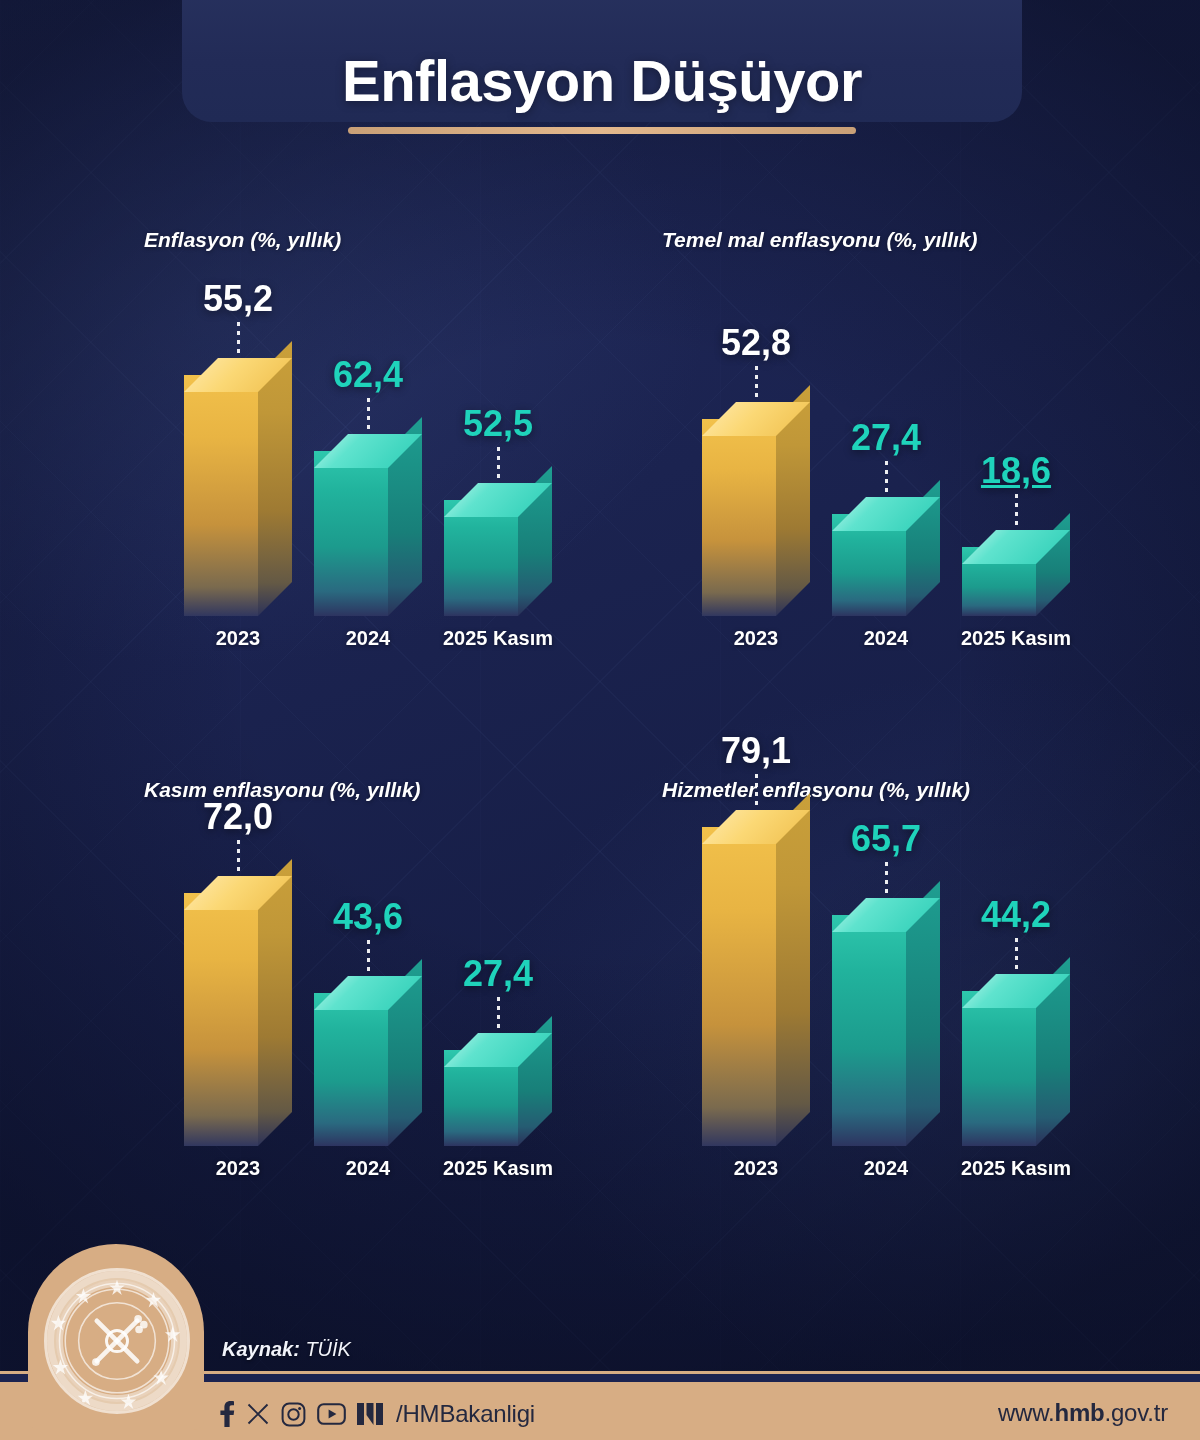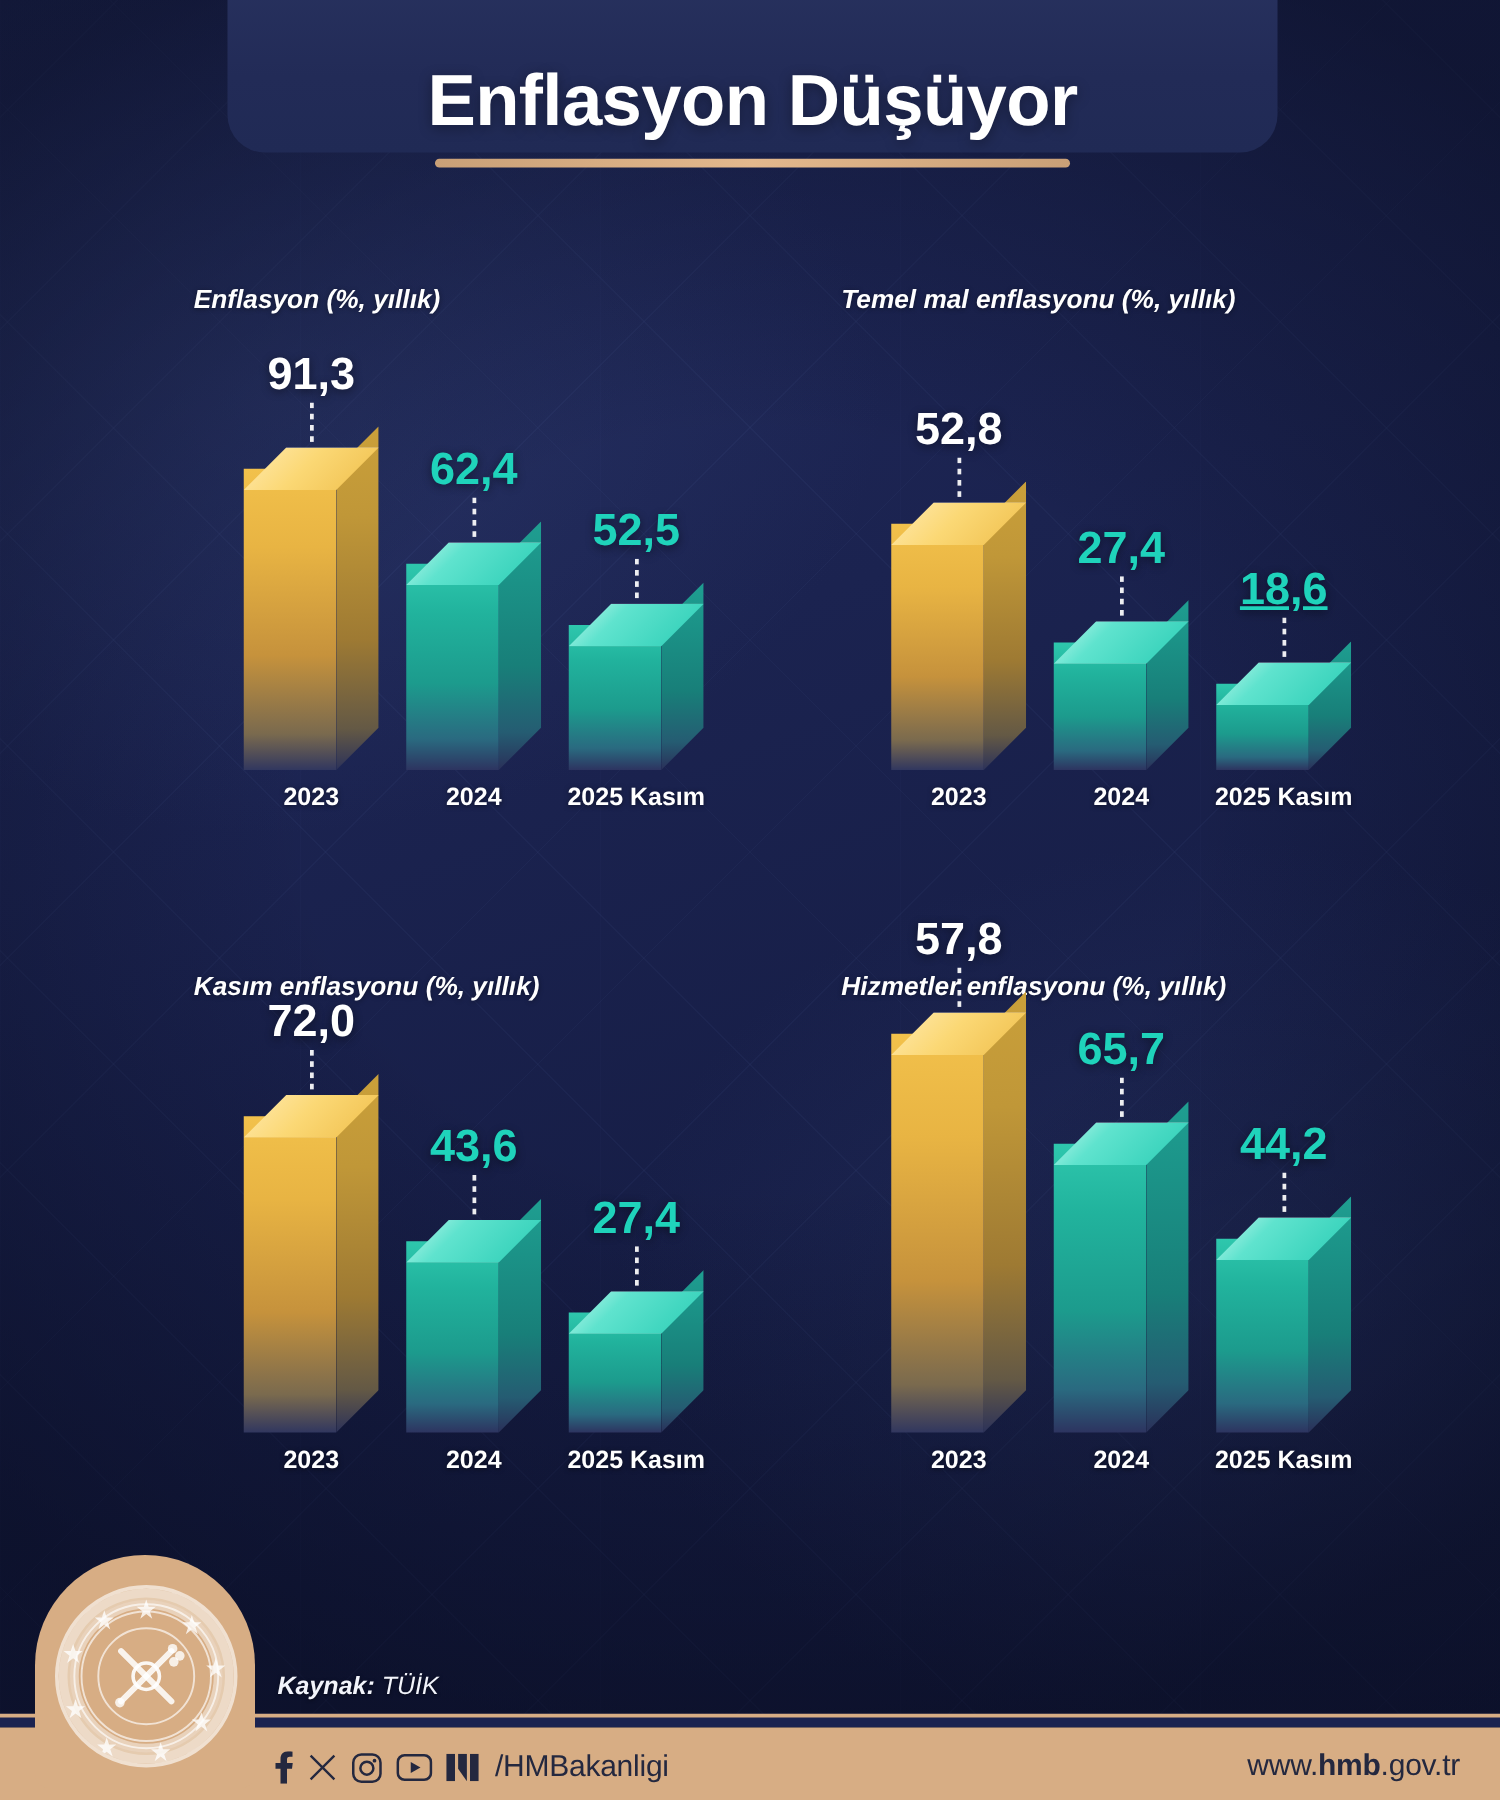--- a/index.html
+++ b/index.html
@@ -47,21 +47,21 @@
     margin-top:32px;
   }
   .title-rule{
     position:absolute; left:348px; top:127px; width:508px; height:7px;
     border-radius:4px;
     background:linear-gradient(90deg,#c49a6c 0%,#e0b храм 0%,#dcae82 50%,#c49a6c 100%);
     background:linear-gradient(90deg,#c9a077 0%,#e3b88d 50%,#c9a077 100%);
   }
 
   
-  .charts{ position:absolute; left:15px; top:0; width:984px; height:1440px; }
+  .charts{ position:absolute; left:4px; top:0; width:984px; height:1440px; }
   .panel{ position:absolute; }
   #panel-0{ left:140px; top:228px; width:460px; height:430px; }
   #panel-1{ left:658px; top:228px; width:460px; height:430px; }
   #panel-2{ left:140px; top:778px; width:460px; height:410px; }
   #panel-3{ left:658px; top:778px; width:460px; height:410px; }
 
   .panel-title{
     font-size:21px; font-weight:700; font-style:italic; color:#ffffff;
     white-space:nowrap;
     text-shadow:0 1px 4px rgba(0,0,0,.4);
@@ -193,21 +193,21 @@
     <div class="panel-title">Enflasyon (%, yıllık)</div>
     <div class="plot">
         <div class="bar-slot" style="left: 40px; width: 108px; height: 354px;">
           <div class="bar gold" style="width: 108px; height: 241px;">
             <div class="face-front" style="width: 74px; height: 241px;"></div>
             <div class="face-side" style="left: 74px; width: 34px; height: 275px; clip-path: polygon(0px 34px, 100% 0px, 100% 241px, 0px 275px);"></div>
             <div class="face-top" style="left: 0px; bottom: 224px; width: 108px; height: 34px; clip-path: polygon(0px 100%, 34px 0px, 100% 0px, 74px 100%);"></div>
           </div>
         </div>
         <div class="leader" style="left: 93px; bottom: 260px; height: 34px;"></div>
-        <div class="value-label v-gold" style="left: 34px; width: 120px; bottom: 296px;">91,3</div>
+        <div class="value-label v-gold" style="left: 34px; width: 120px; bottom: 296px;">55,2</div>
         <div class="cat-label" style="left: 14px; width: 160px; bottom: -34px;">2023</div>
         <div class="bar-slot" style="left: 170px; width: 108px; height: 354px;">
           <div class="bar teal" style="width: 108px; height: 165px;">
             <div class="face-front" style="width: 74px; height: 165px;"></div>
             <div class="face-side" style="left: 74px; width: 34px; height: 199px; clip-path: polygon(0px 34px, 100% 0px, 100% 165px, 0px 199px);"></div>
             <div class="face-top" style="left: 0px; bottom: 148px; width: 108px; height: 34px; clip-path: polygon(0px 100%, 34px 0px, 100% 0px, 74px 100%);"></div>
           </div>
         </div>
         <div class="leader" style="left: 223px; bottom: 184px; height: 34px;"></div>
         <div class="value-label v-teal" style="left: 164px; width: 120px; bottom: 220px;">62,4</div>
@@ -298,21 +298,21 @@
     <div class="panel-title">Hizmetler enflasyonu (%, yıllık)</div>
     <div class="plot">
         <div class="bar-slot" style="left: 40px; width: 108px; height: 334px;">
           <div class="bar gold" style="width: 108px; height: 319px;">
             <div class="face-front" style="width: 74px; height: 319px;"></div>
             <div class="face-side" style="left: 74px; width: 34px; height: 353px; clip-path: polygon(0px 34px, 100% 0px, 100% 319px, 0px 353px);"></div>
             <div class="face-top" style="left: 0px; bottom: 302px; width: 108px; height: 34px; clip-path: polygon(0px 100%, 34px 0px, 100% 0px, 74px 100%);"></div>
           </div>
         </div>
         <div class="leader" style="left: 93px; bottom: 338px; height: 34px;"></div>
-        <div class="value-label v-gold" style="left: 34px; width: 120px; bottom: 374px;">57,8</div>
+        <div class="value-label v-gold" style="left: 34px; width: 120px; bottom: 374px;">79,1</div>
         <div class="cat-label" style="left: 14px; width: 160px; bottom: -34px;">2023</div>
         <div class="bar-slot" style="left: 170px; width: 108px; height: 334px;">
           <div class="bar teal" style="width: 108px; height: 231px;">
             <div class="face-front" style="width: 74px; height: 231px;"></div>
             <div class="face-side" style="left: 74px; width: 34px; height: 265px; clip-path: polygon(0px 34px, 100% 0px, 100% 231px, 0px 265px);"></div>
             <div class="face-top" style="left: 0px; bottom: 214px; width: 108px; height: 34px; clip-path: polygon(0px 100%, 34px 0px, 100% 0px, 74px 100%);"></div>
           </div>
         </div>
         <div class="leader" style="left: 223px; bottom: 250px; height: 34px;"></div>
         <div class="value-label v-teal" style="left: 164px; width: 120px; bottom: 286px;">65,7</div>

